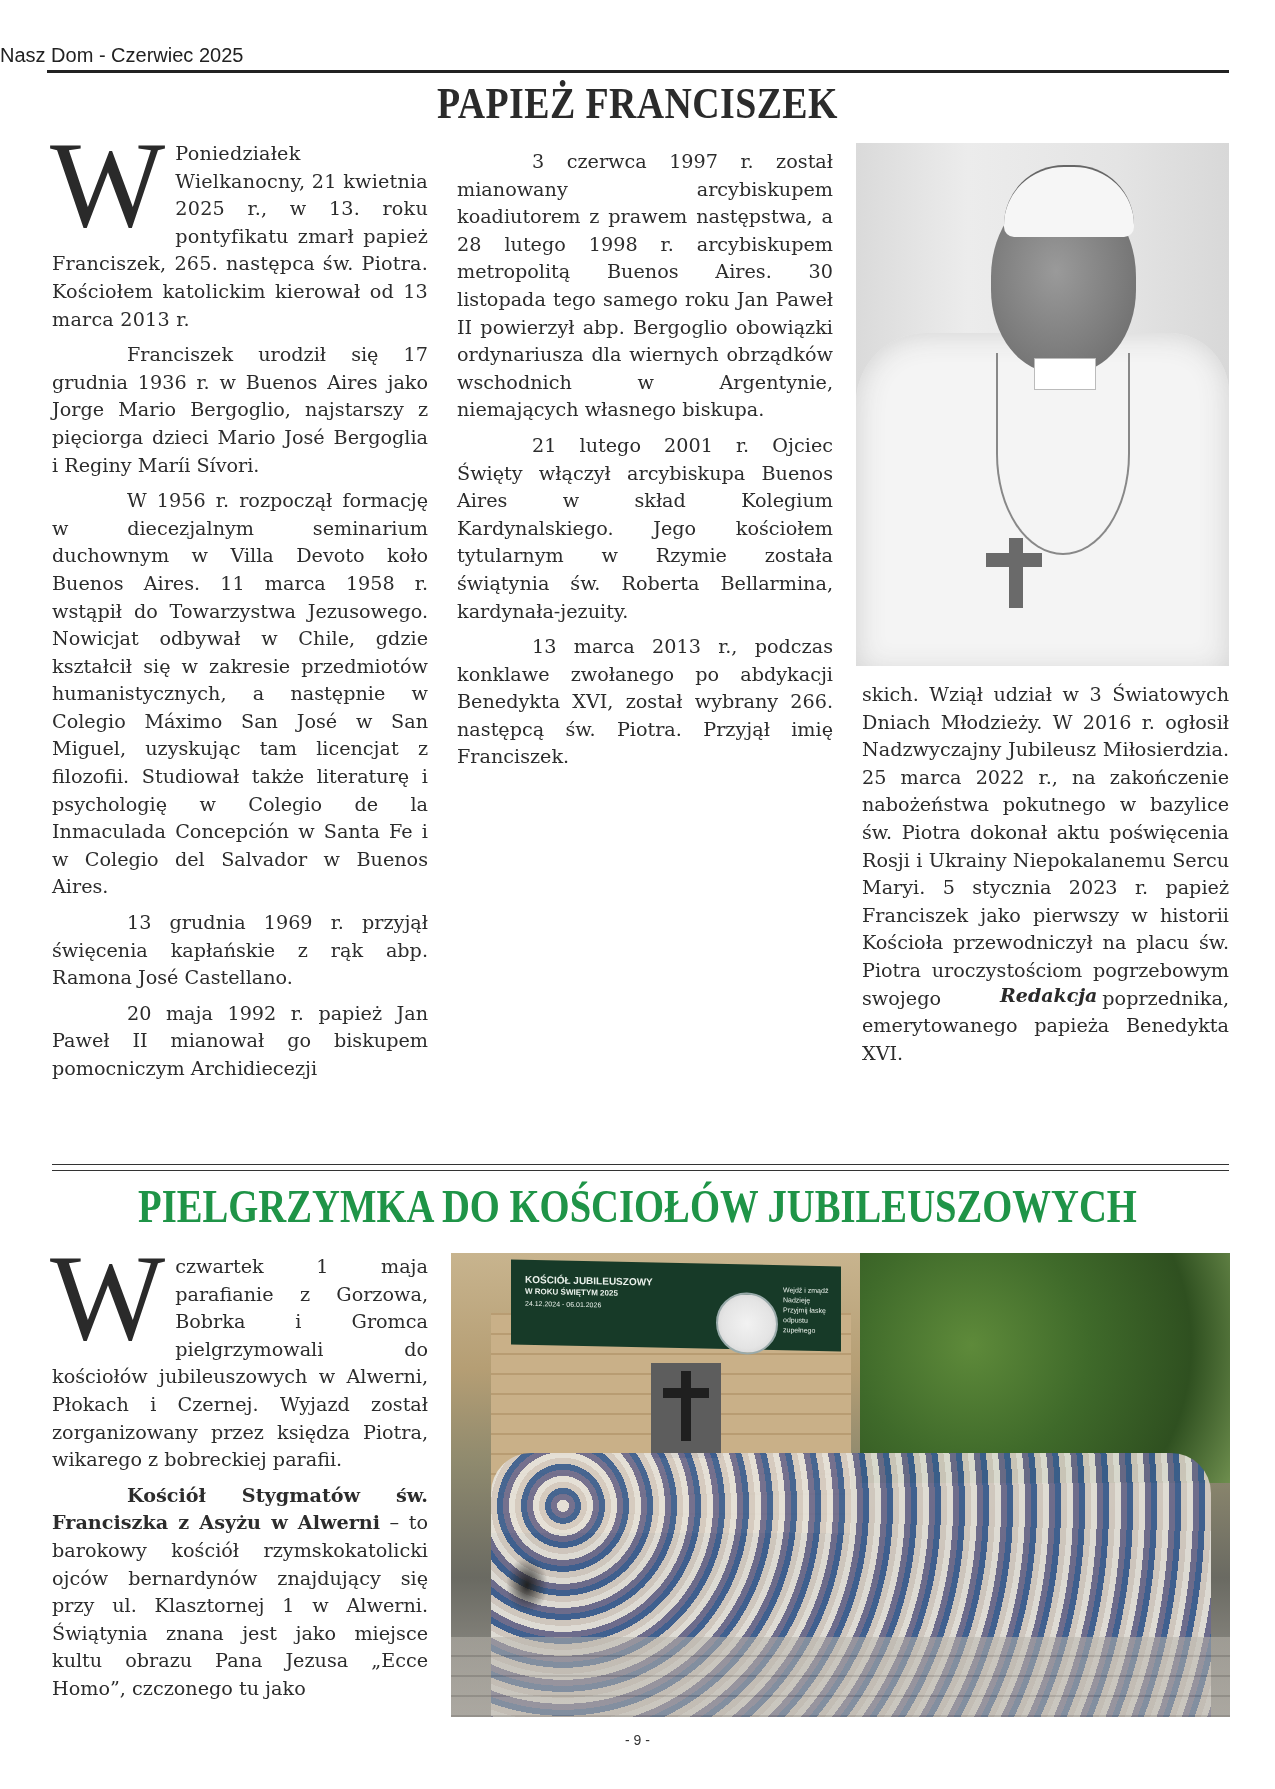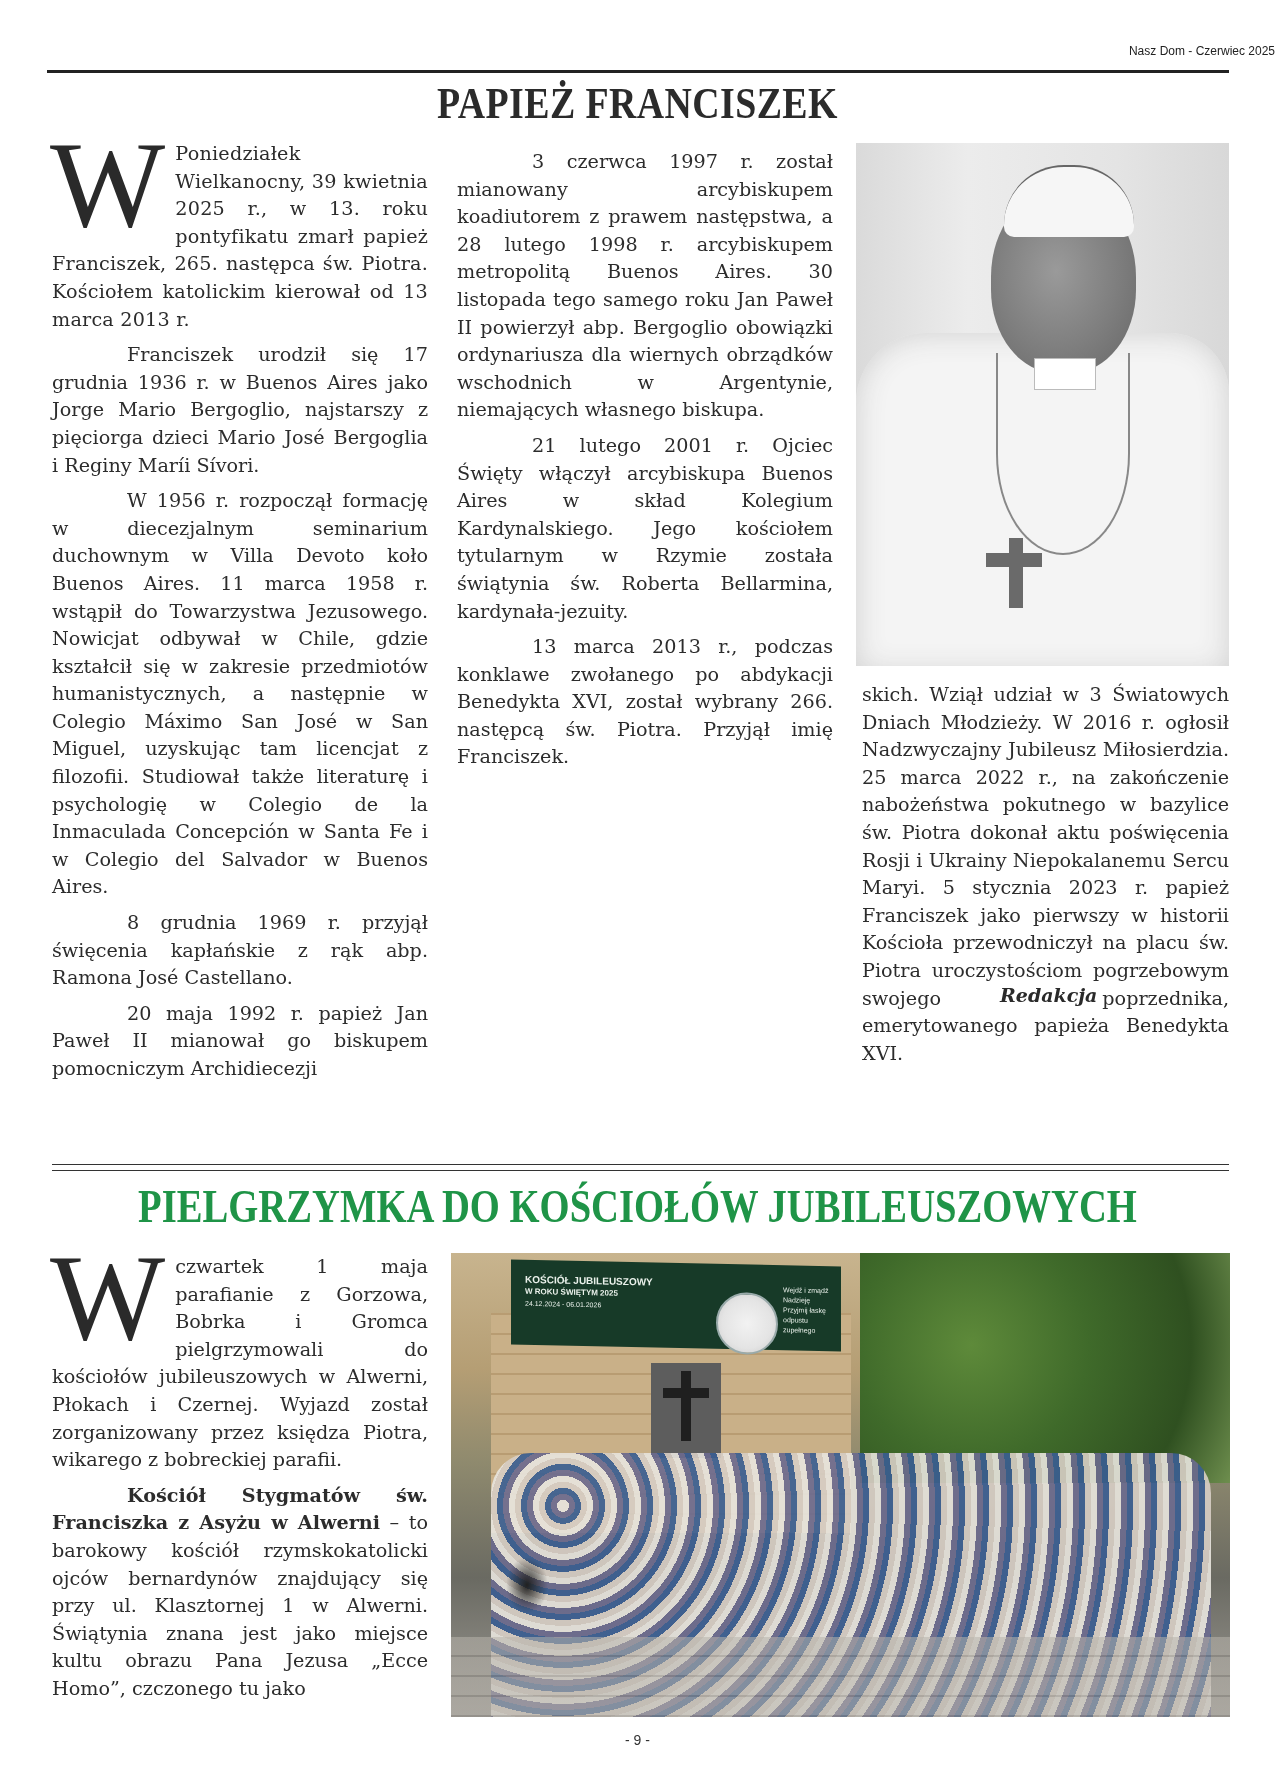--- a/index.html
+++ b/index.html
@@ -1,17 +1,17 @@
 <!DOCTYPE html>
 <html><head>
 <meta charset="utf-8">
 <style>
   html, body { margin:0; padding:0; background:#ffffff; }
   body { width:1275px; height:1789px; position:relative; overflow:hidden; font-family:"DejaVu Serif", serif; color:#2a2a2a; }
-  .running-head { position:absolute; top:44px; left:0; width:1275px; text-align:right; font-family:"Liberation Sans", sans-serif; font-size:12px; color:#222; }
+  .running-head { position:absolute; top:44px; left:0; width:1275px; text-align:left; font-family:"Liberation Sans", sans-serif; font-size:20px; color:#222; }
   .head-rule { position:absolute; top:70px; left:47px; width:1182px; height:3px; background:#222; }
   .title1 { position:absolute; top:78px; left:0; width:1275px; text-align:center; font-family:"Liberation Serif", serif; font-weight:bold; font-size:44px; letter-spacing:0.5px; color:#2b2b2b; transform:scaleX(0.86); transform-origin:center; }
   .col { position:absolute; font-family:"DejaVu Serif", serif; font-size:19.2px; line-height:27.6px; text-align:justify; color:#2c2c2c; }
   .col p { margin:0; }
   .col p.indent { text-indent:75px; margin-top:8px; }
   .dropcap { float:left; font-family:"Liberation Serif", serif; font-size:122px; line-height:86px; height:84px; margin:2px 10px 0 -2px; color:#2a2a2a; }
   .photo-pope { position:absolute; left:856px; top:143px; width:373px; height:523px; background:linear-gradient(90deg,#dadada 0%,#ececec 30%,#e4e4e4 70%,#d8d8d8 100%); overflow:hidden; }
   .photo-pope .head { position:absolute; left:135px; top:45px; width:145px; height:185px; border-radius:48% 48% 45% 45%; background:radial-gradient(ellipse at 45% 45%, #9a9a9a 0%, #7e7e7e 55%, #666 100%); }
   .photo-pope .cap { position:absolute; left:148px; top:22px; width:130px; height:70px; border-radius:60px 60px 10px 10px; background:#f6f6f6; border-top:2px solid #666; }
   .photo-pope .body { position:absolute; left:0; top:190px; width:373px; height:340px; background:#f4f4f4; border-radius:70px 60px 0 0; box-shadow:inset 0 0 30px #cfcfcf; }
@@ -43,25 +43,25 @@
 <body>
 
 <div class="running-head">Nasz Dom - Czerwiec 2025</div>
 <div class="head-rule"></div>
 
 <div class="title1">PAPIEŻ FRANCISZEK</div>
 
 <div class="col" style="left:52px; top:140px; width:376px;">
   <p style="letter-spacing:0.2px;">
     <span class="dropcap">W</span>
-    <span>Poniedziałek Wielkanocny, 39 kwietnia 2025 r., w 13. roku pontyfikatu zmarł papież Franciszek, 265. następca św. Piotra. Kościołem katolickim kierował od 13 marca 2013 r.</span>
+    <span>Poniedziałek Wielkanocny, 21 kwietnia 2025 r., w 13. roku pontyfikatu zmarł papież Franciszek, 265. następca św. Piotra. Kościołem katolickim kierował od 13 marca 2013 r.</span>
   </p>
   <p class="indent">Franciszek urodził się 17 grudnia 1936 r. w Buenos Aires jako Jorge Mario Bergoglio, najstarszy z pięciorga dzieci Mario José Bergoglia i Reginy Maríi Sívori.</p>
   <p class="indent">W 1956 r. rozpoczął formację w diecezjalnym seminarium duchownym w Villa Devoto koło Buenos Aires. 11 marca 1958 r. wstąpił do Towarzystwa Jezusowego. Nowicjat odbywał w Chile, gdzie kształcił się w zakresie przedmiotów humanistycznych, a następnie w Colegio Máximo San José w San Miguel, uzyskując tam licencjat z filozofii. Studiował także literaturę i psychologię w Colegio de la Inmaculada Concepción w Santa Fe i w Colegio del Salvador w Buenos Aires.</p>
-  <p class="indent">8 grudnia 1969 r. przyjął święcenia kapłańskie z rąk abp. Ramona José Castellano.</p>
+  <p class="indent">13 grudnia 1969 r. przyjął święcenia kapłańskie z rąk abp. Ramona José Castellano.</p>
   <p class="indent">20 maja 1992 r. papież Jan Paweł II mianował go biskupem pomocniczym Archidiecezji</p>
 </div>
 
 <div class="col" style="left:457px; top:140px; width:376px;">
   <p class="indent">3 czerwca 1997 r. został mianowany arcybiskupem koadiutorem z prawem następstwa, a 28 lutego 1998 r. arcybiskupem metropolitą Buenos Aires. 30 listopada tego samego roku Jan Paweł II powierzył abp. Bergoglio obowiązki ordynariusza dla wiernych obrządków wschodnich w Argentynie, niemających własnego biskupa.</p>
   <p class="indent">21 lutego 2001 r. Ojciec Święty włączył arcybiskupa Buenos Aires w skład Kolegium Kardynalskiego. Jego kościołem tytularnym w Rzymie została świątynia św. Roberta Bellarmina, kardynała-jezuity.</p>
   <p class="indent">13 marca 2013 r., podczas konklawe zwołanego po abdykacji Benedykta XVI, został wybrany 266. następcą św. Piotra. Przyjął imię Franciszek.</p>
 </div>
 
 <div class="photo-pope" title="Papież Franciszek – portret czarno-biały">

